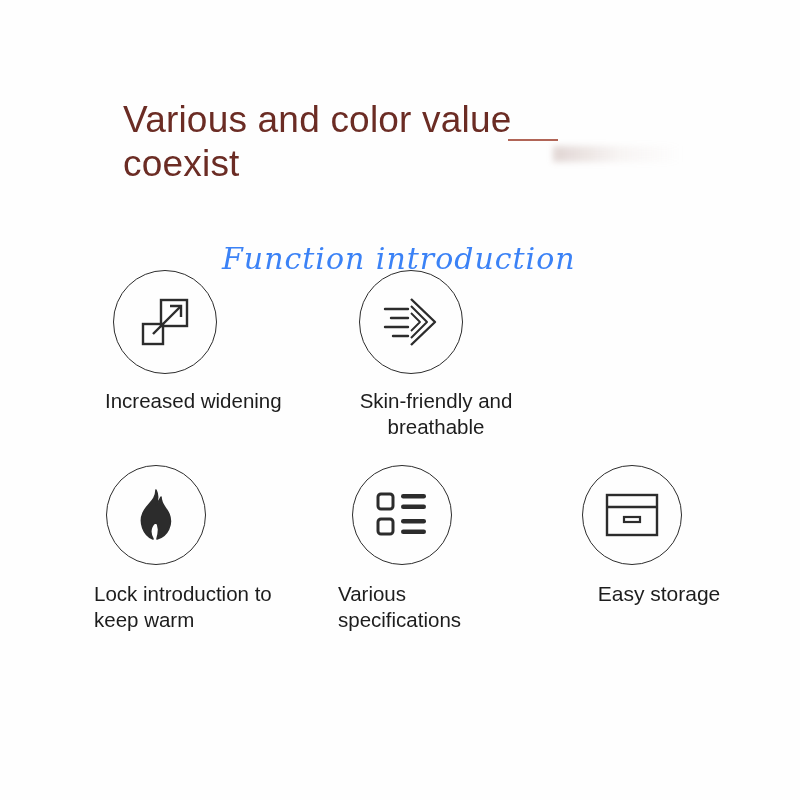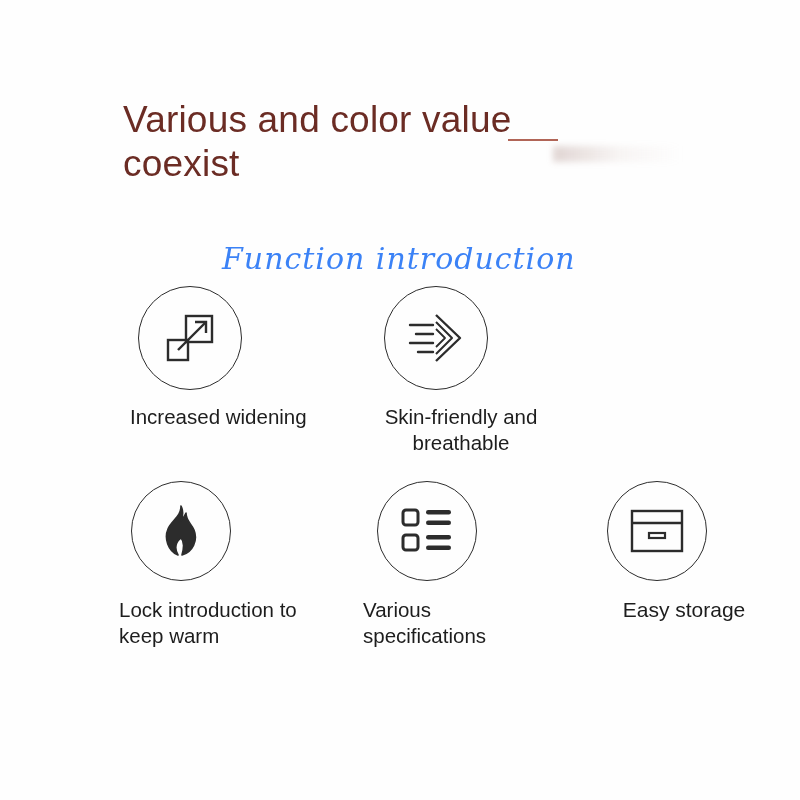--- a/index.html
+++ b/index.html
@@ -57,23 +57,22 @@
     font-size: 30px;
     color: #3b82f6;
     letter-spacing: 1px;
     white-space: nowrap;
     margin-top: 41px;
   }
 
   .grid {
     position: absolute;
     left: 0;
-    top: 286px;
+    top: 270px;
     width: 644px;
-    margin-left: 25px;
   }
   .row {
     display: flex;
     width: 800px;
   }
   .cell {
     width: 230px;
     box-sizing: border-box;
   }
   .row-1 { margin-left: 105px; }

